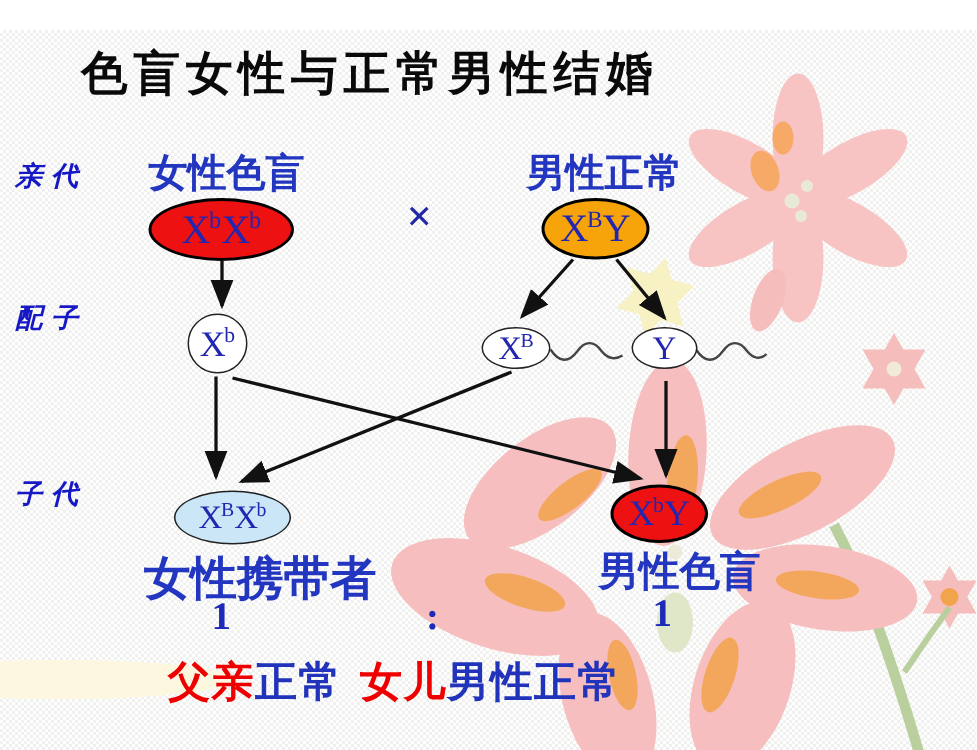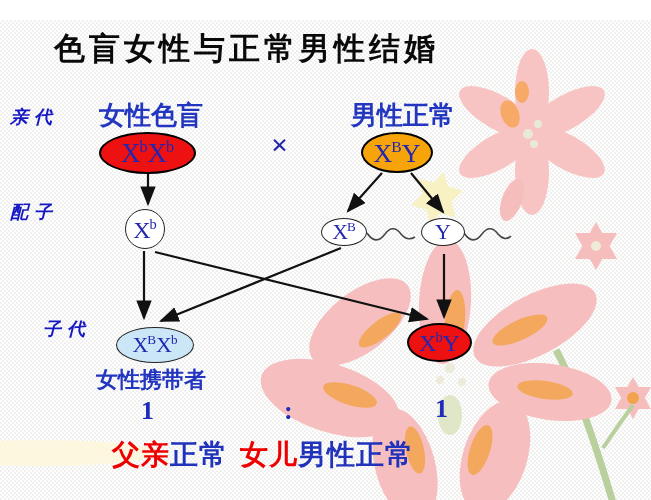--- a/index.html
+++ b/index.html
@@ -151,21 +151,21 @@
       <path d="M367 213 c6 9 12 9 18 1 c5 -7 11 -7 16 0 c4 5 9 6 14 3"></path>
       <path d="M464 213 c6 9 12 9 18 1 c5 -7 11 -7 16 0 c4 5 9 6 13 2"></path>
     </g>
   </svg>
 
   <div class="layer content">
     <div class="abs title">色盲女性与正常男性结婚</div>
 
     <div class="abs rowlab" style="left:10px;top:85px;">亲代</div>
     <div class="abs rowlab" style="left:10px;top:180px;">配子</div>
-    <div class="abs rowlab" style="left:10px;top:297px;padding-left:33px;">子代</div>
+    <div class="abs rowlab" style="left:10px;top:297px;">子代</div>
 
     <div class="abs cnlab" style="left:99px;top:78px;">女性色盲</div>
     <div class="abs cnlab" style="left:351px;top:78px;">男性正常</div>
 
     <div class="abs cross">×</div>
 
     <div class="ellipse n-pf" style="background:#ee1111">
       <span class="genotype g27"><span>X</span><sup>b</sup><span>X</span><sup>b</sup></span>
     </div>
     <div class="ellipse n-pm" style="background:#f6a40a">
@@ -182,21 +182,22 @@
       <span class="genotype g22"><span>Y</span></span>
     </div>
 
     <div class="ellipse thin n-oc" style="background:#cae6f7">
       <span class="genotype g22"><span>X</span><sup>B</sup><span>X</span><sup>b</sup></span>
     </div>
     <div class="ellipse n-oa" style="background:#ee1111">
       <span class="genotype g24"><span>X</span><sup>b</sup><span>Y</span></span>
     </div>
 
-    <div class="abs cnlab" style="left:96px;top:345px;font-size:22px;">女性携带者</div>
+    <div class="abs cnlab" style="left:96px;top:345px;font-size:31px;">女性携带者</div>
+    <div class="abs cnlab" style="left:399px;top:343px;font-size:27px;">男性色盲</div>
 
     <div class="abs num" style="left:141px;top:376px;">1</div>
     <div class="abs num" style="left:284px;top:376px;">:</div>
     <div class="abs num" style="left:435px;top:374px;">1</div>
 
     <div class="abs concl" style="left:112px;top:416px;">
       <span style="color:#ee0000">父亲</span><span style="color:#2233bb">正常</span><span class="sp" style="color:#ee0000">女儿</span><span style="color:#2233bb">男性正常</span>
     </div>
   </div>
 </div>

